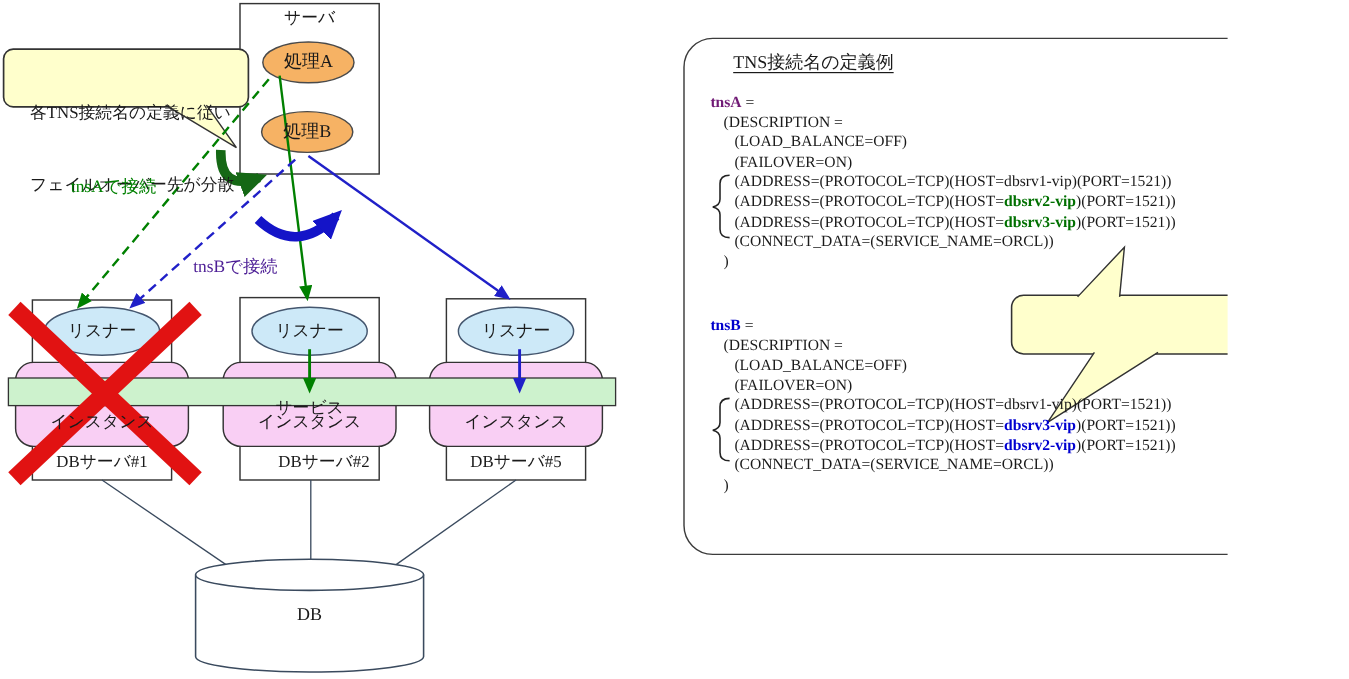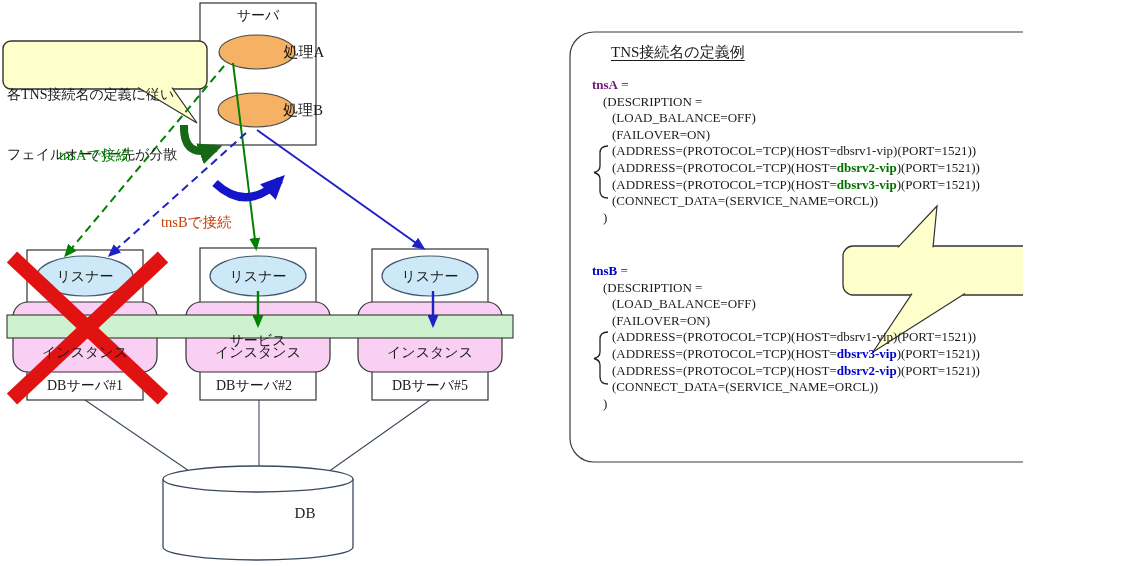--- a/index.html
+++ b/index.html
@@ -2,24 +2,24 @@
 <html><head>
 <meta charset="utf-8">
 <style>
   html,body{margin:0;padding:0;background:#fff;}
   #stage{position:relative;width:1011px;height:566px;overflow:hidden;
          font-family:Liberation Serif, serif;color:#1a1a1a;padding-left:12px;}
   #bg{position:absolute;left:0;top:0;}
   .txt{position:absolute;white-space:pre;}
   .ctr{text-align:center;}
   .jp14{font-size:14px;line-height:18px;}
-  .jp15{font-size:15px;line-height:19px;margin-left:47px;}
+  .jp15{font-size:15px;line-height:19px;}
   .callout-text{font-size:14px;line-height:20px;}
   .lbl-green{color:#008000;font-size:14.5px;text-align:right;}
-  .lbl-blue{color:#c2410c;font-size:14.5px;}
+  .lbl-blue{color:#4c1d95;font-size:14.5px;}
   .panel-title{font-size:15px;text-decoration:underline;text-underline-offset:3px;}
   .code{position:absolute;font-size:13px;}
   .cl{line-height:16.6px;white-space:pre;}
   .i1{padding-left:11px;}
   .i2{padding-left:20px;}
   .kw-a{color:#701a75;font-weight:bold;}
   .kw-b{color:#0000cc;font-weight:bold;}
   .hl-a{color:#007000;font-weight:bold;}
   .hl-b{color:#0000d0;font-weight:bold;}
   .co-right{font-size:13.5px;line-height:18px;}
@@ -92,40 +92,40 @@
     <path d="M215 183 Q247 213 280 180" fill="none" stroke="#1414c8" stroke-width="8" marker-end="url(#mBBig)"></path>
 
     <line x1="12" y1="257" x2="163" y2="399" stroke="#e11212" stroke-width="15"></line>
     <line x1="163" y1="257" x2="12" y2="399" stroke="#e11212" stroke-width="15"></line>
   </svg>
 
   <div class="txt ctr jp14" style="left:200px;top:7px;width:116px;">サーバ</div>
   <div class="txt ctr jp15" style="left:219px;top:43px;width:76px;">処理A</div>
   <div class="txt ctr jp15" style="left:218px;top:101px;width:76px;">処理B</div>
 
-  <div class="txt callout-text" style="left:7px;top:45px;">
+  <div class="txt callout-text" style="left:25px;top:45px;">
     <div>各TNS接続名の定義に従い</div>
     <div>フェイルオーバー先が分散</div>
   </div>
 
   <div class="txt lbl-green" style="left:59px;top:146px;">tnsAで接続</div>
   <div class="txt lbl-blue" style="left:161px;top:213px;">tnsBで接続</div>
 
   <div class="txt ctr jp14" style="left:27px;top:268px;width:116px;">リスナー</div>
   <div class="txt ctr jp14" style="left:200px;top:268px;width:116px;">リスナー</div>
   <div class="txt ctr jp14" style="left:372px;top:268px;width:116px;">リスナー</div>
 
   <div class="txt ctr jp14" style="left:200px;top:332px;width:116px;">サービス</div>
 
   <div class="txt ctr jp14" style="left:27px;top:344px;width:116px;">インスタンス</div>
   <div class="txt ctr jp14" style="left:200px;top:344px;width:116px;">インスタンス</div>
   <div class="txt ctr jp14" style="left:372px;top:344px;width:116px;">インスタンス</div>
 
   <div class="txt ctr jp14" style="left:27px;top:377px;width:116px;">DBサーバ#1</div>
-  <div class="txt ctr jp14" style="left:196px;top:377px;width:116px;">DBサーバ#2</div>
+  <div class="txt ctr jp14" style="left:212px;top:377px;width:116px;">DBサーバ#2</div>
   <div class="txt ctr jp14" style="left:372px;top:377px;width:116px;">DBサーバ#5</div>
 
   <div class="txt ctr jp15" style="left:163px;top:504px;width:190px;">DB</div>
 
   <div class="txt panel-title" style="left:611px;top:43px;">TNS接続名の定義例</div>
 
   <div class="code" style="left:592px;top:77px;">
     <div class="cl"><span class="kw-a">tnsA</span><span> =</span></div>
     <div class="cl i1">(DESCRIPTION =</div>
     <div class="cl i2">(LOAD_BALANCE=OFF)</div>

